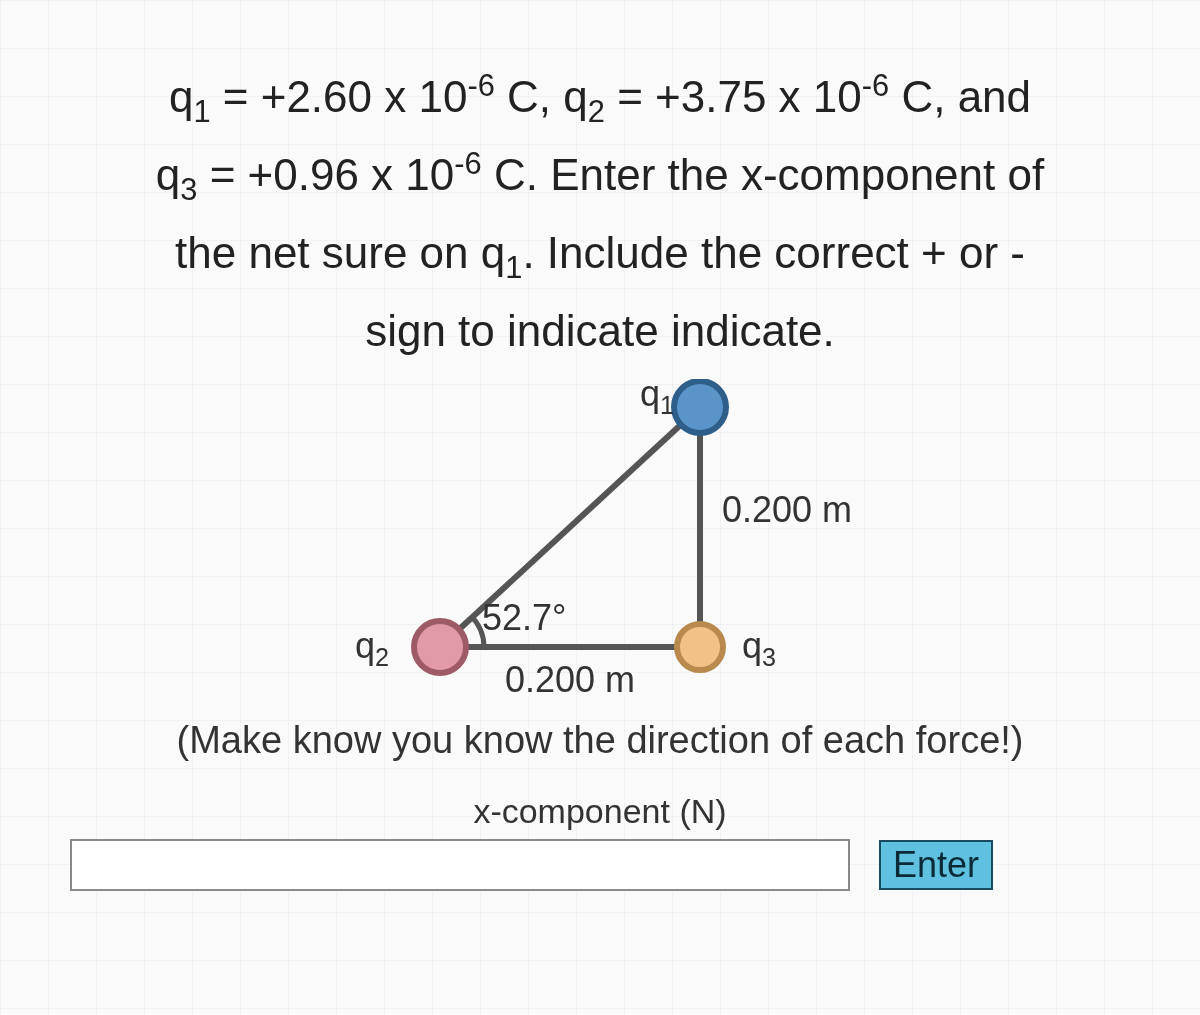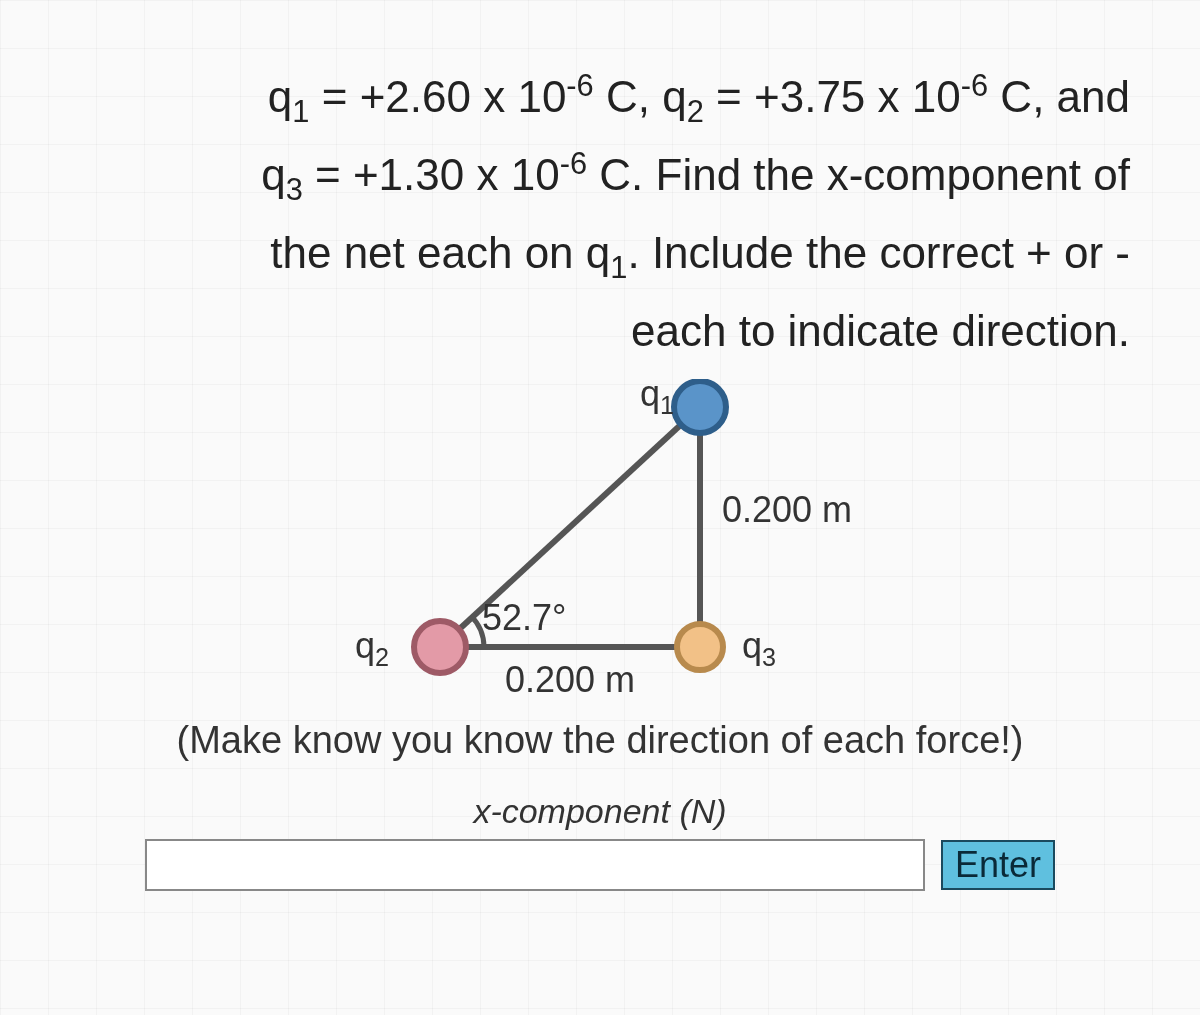--- a/index.html
+++ b/index.html
@@ -29,21 +29,20 @@
   }
   .problem-text {
     font-size: 44px;
     color: #222;
     line-height: 1.7;
     text-align: center;
   }
   .problem-text .line {
     display: block;
     white-space: nowrap;
-    text-align: right;
   }
   sub { font-size: 0.7em; vertical-align: sub; }
   sup { font-size: 0.7em; vertical-align: super; }
 
   .diagram {
     position: relative;
     width: 700px;
     height: 320px;
     margin: 10px auto 0 auto;
   }
@@ -62,27 +61,26 @@
     font-size: 38px;
     color: #333;
     text-align: center;
     margin-top: 20px;
   }
   .field-label {
     font-size: 34px;
     color: #333;
     text-align: center;
     margin-top: 30px;
-    font-style: italic;
   }
   .answer-row {
     display: flex;
     align-items: center;
-    justify-content: center;
-    gap: 16px;
+    justify-content: flex-start;
+    gap: 29px;
     margin-top: 8px;
   }
   .answer-input {
     width: 780px;
     height: 52px;
     font-size: 30px;
     padding: 4px 10px;
     border: 2px solid #888;
     background: #fff;
   }
@@ -98,26 +96,26 @@
 </head>
 <body>
 
 <div class="page">
 
   <div class="problem-text">
     <span class="line">
       q<sub>1</sub> = <span>+2.60 x 10</span><sup>-6</sup> <span>C</span>, q<sub>2</sub> = <span>+3.75 x 10</span><sup>-6</sup> <span>C</span><span>, and</span>
     </span>
     <span class="line">
-      q<sub>3</sub> = <span>+1.30 x 10</span><sup>-6</sup> <span>C</span><span>. Find the x-component of</span>
+      q<sub>3</sub> = <span>+0.96 x 10</span><sup>-6</sup> <span>C</span><span>. Enter the x-component of</span>
     </span>
     <span class="line">
-      <span>the net each on q</span><sub>1</sub><span>. Include the correct + or -</span>
+      <span>the net sure on q</span><sub>1</sub><span>. Include the correct + or -</span>
     </span>
-    <span class="line">each to indicate direction.</span>
+    <span class="line">sign to indicate indicate.</span>
   </div>
 
   <div class="diagram">
     <svg width="700" height="320" viewBox="0 0 700 320">
 
       <line x1="190" y1="268" x2="450" y2="268" stroke="#555" stroke-width="6"></line>
       <line x1="450" y1="268" x2="450" y2="28" stroke="#555" stroke-width="6"></line>
       <line x1="190" y1="268" x2="450" y2="28" stroke="#555" stroke-width="6"></line>
 
       <path d="M 234 268 A 44 44 0 0 0 221 237" fill="none" stroke="#555" stroke-width="5"></path>

